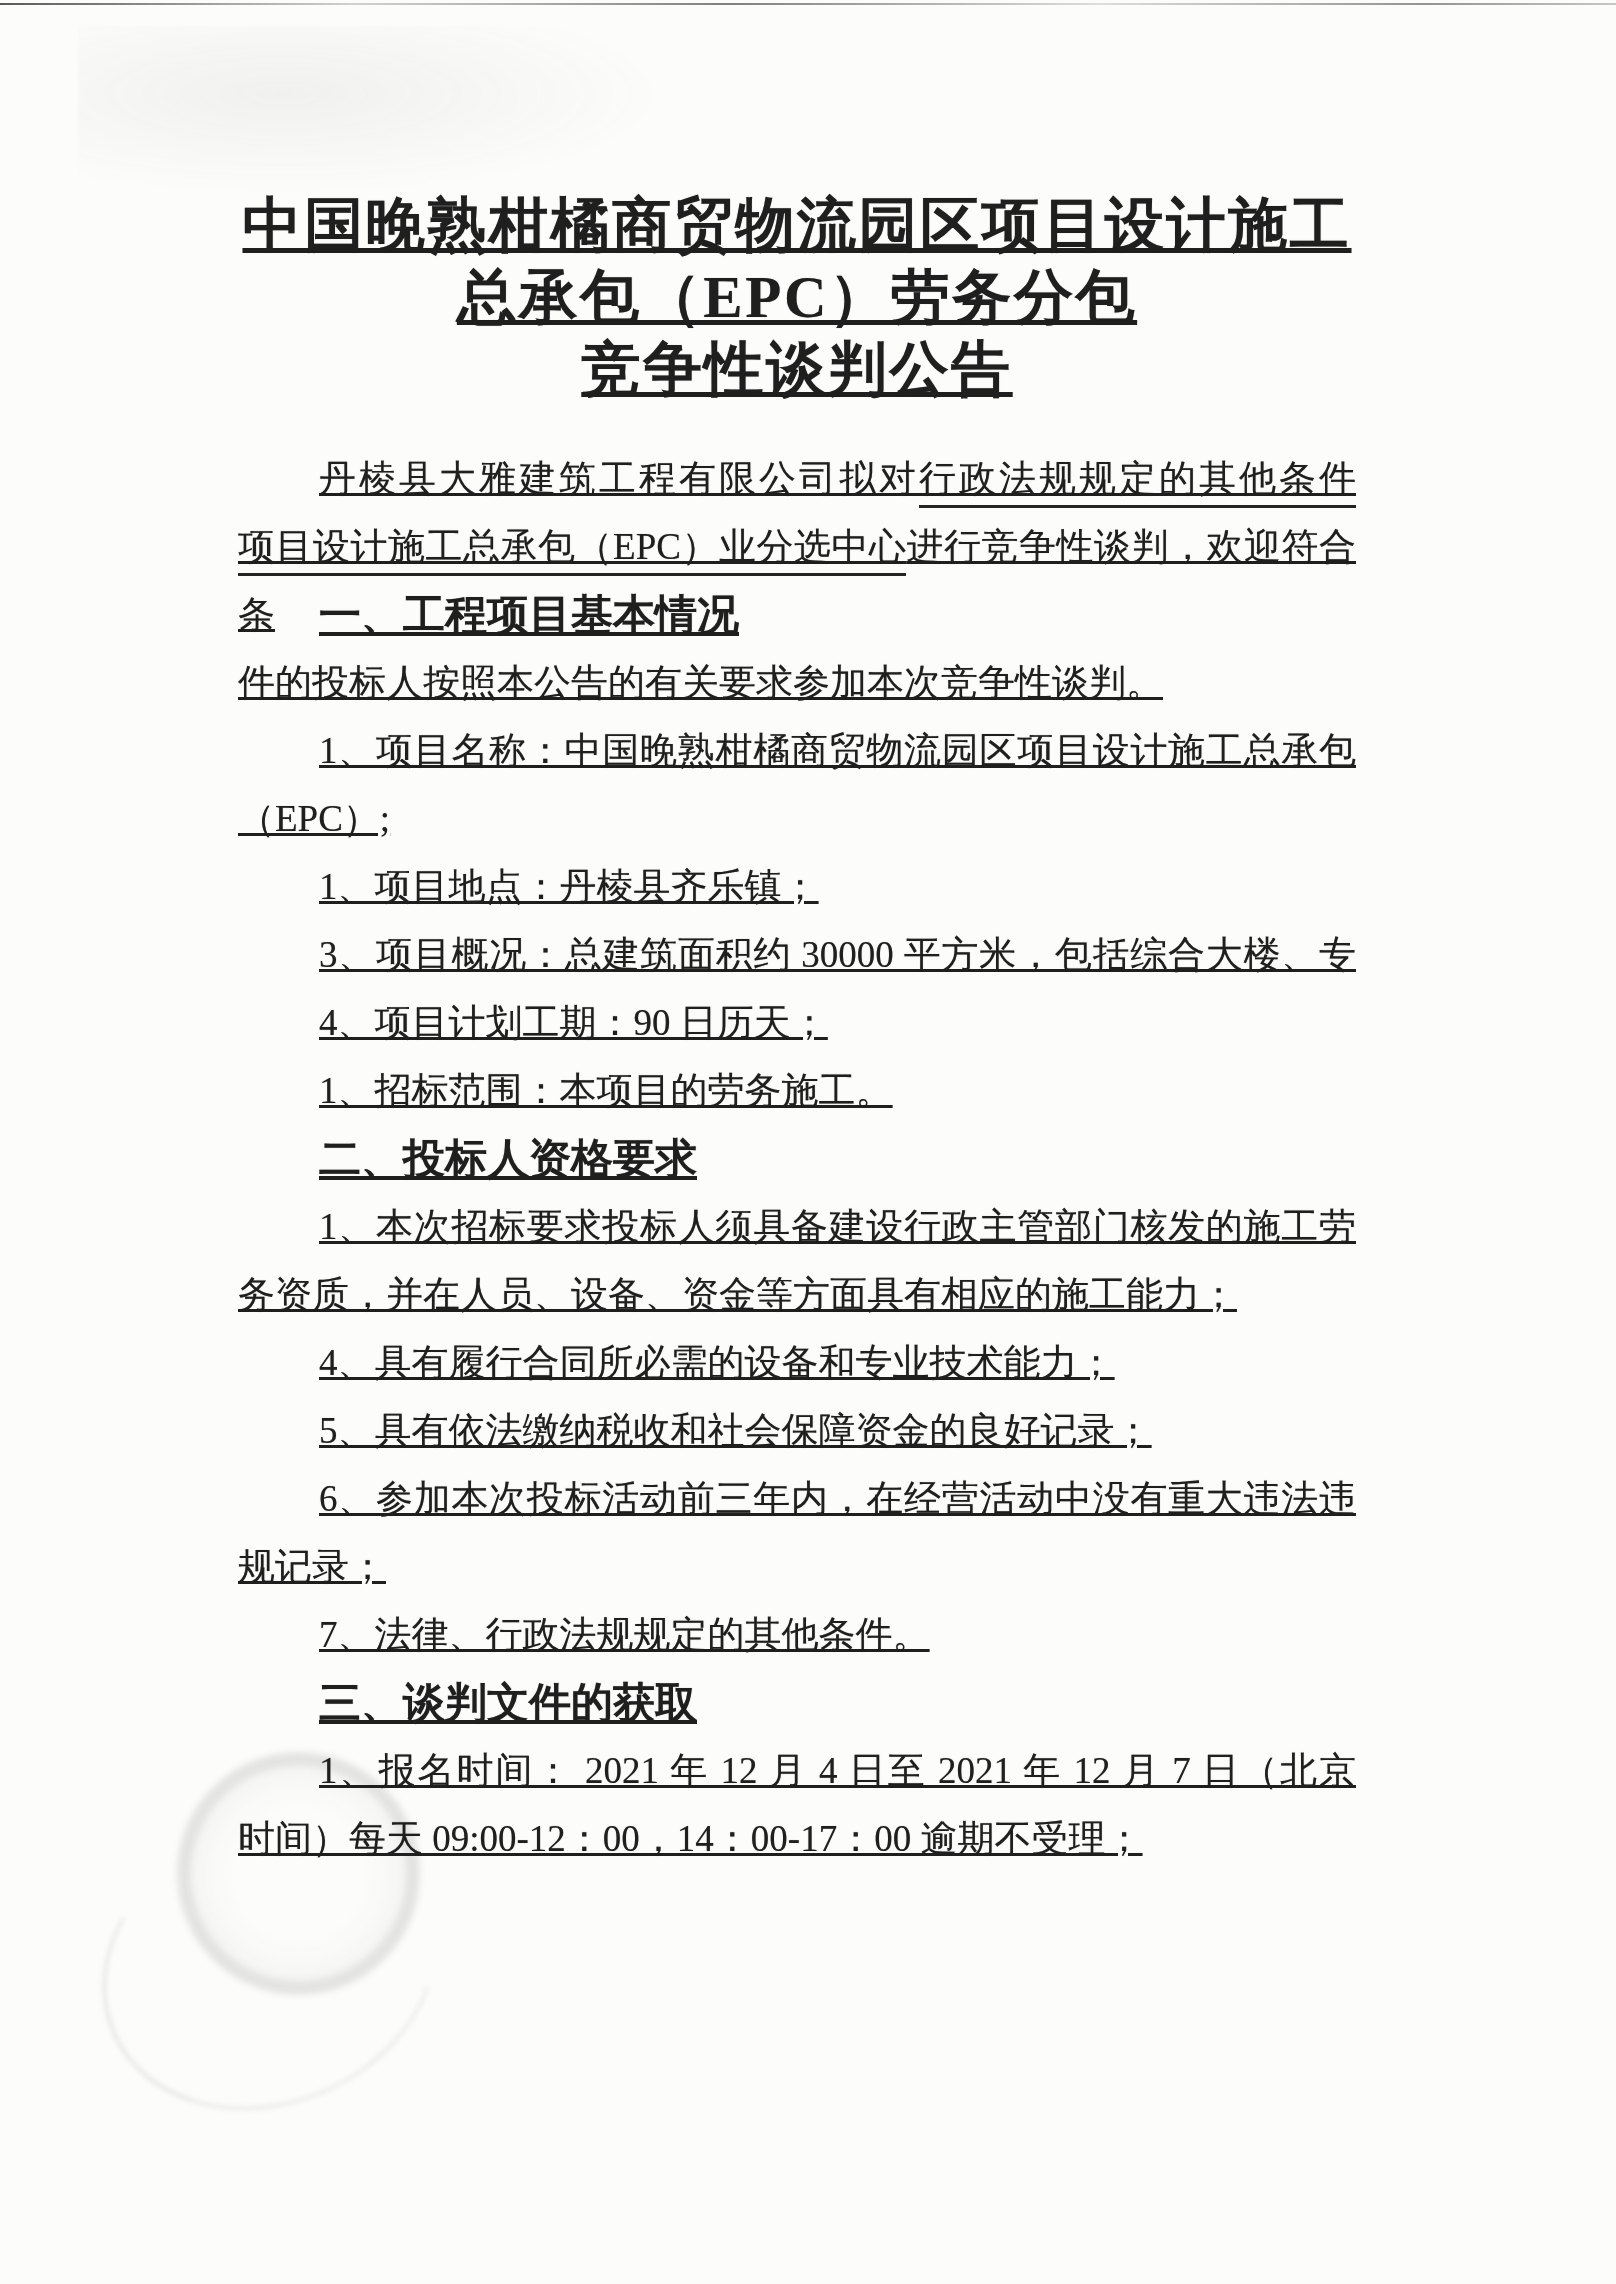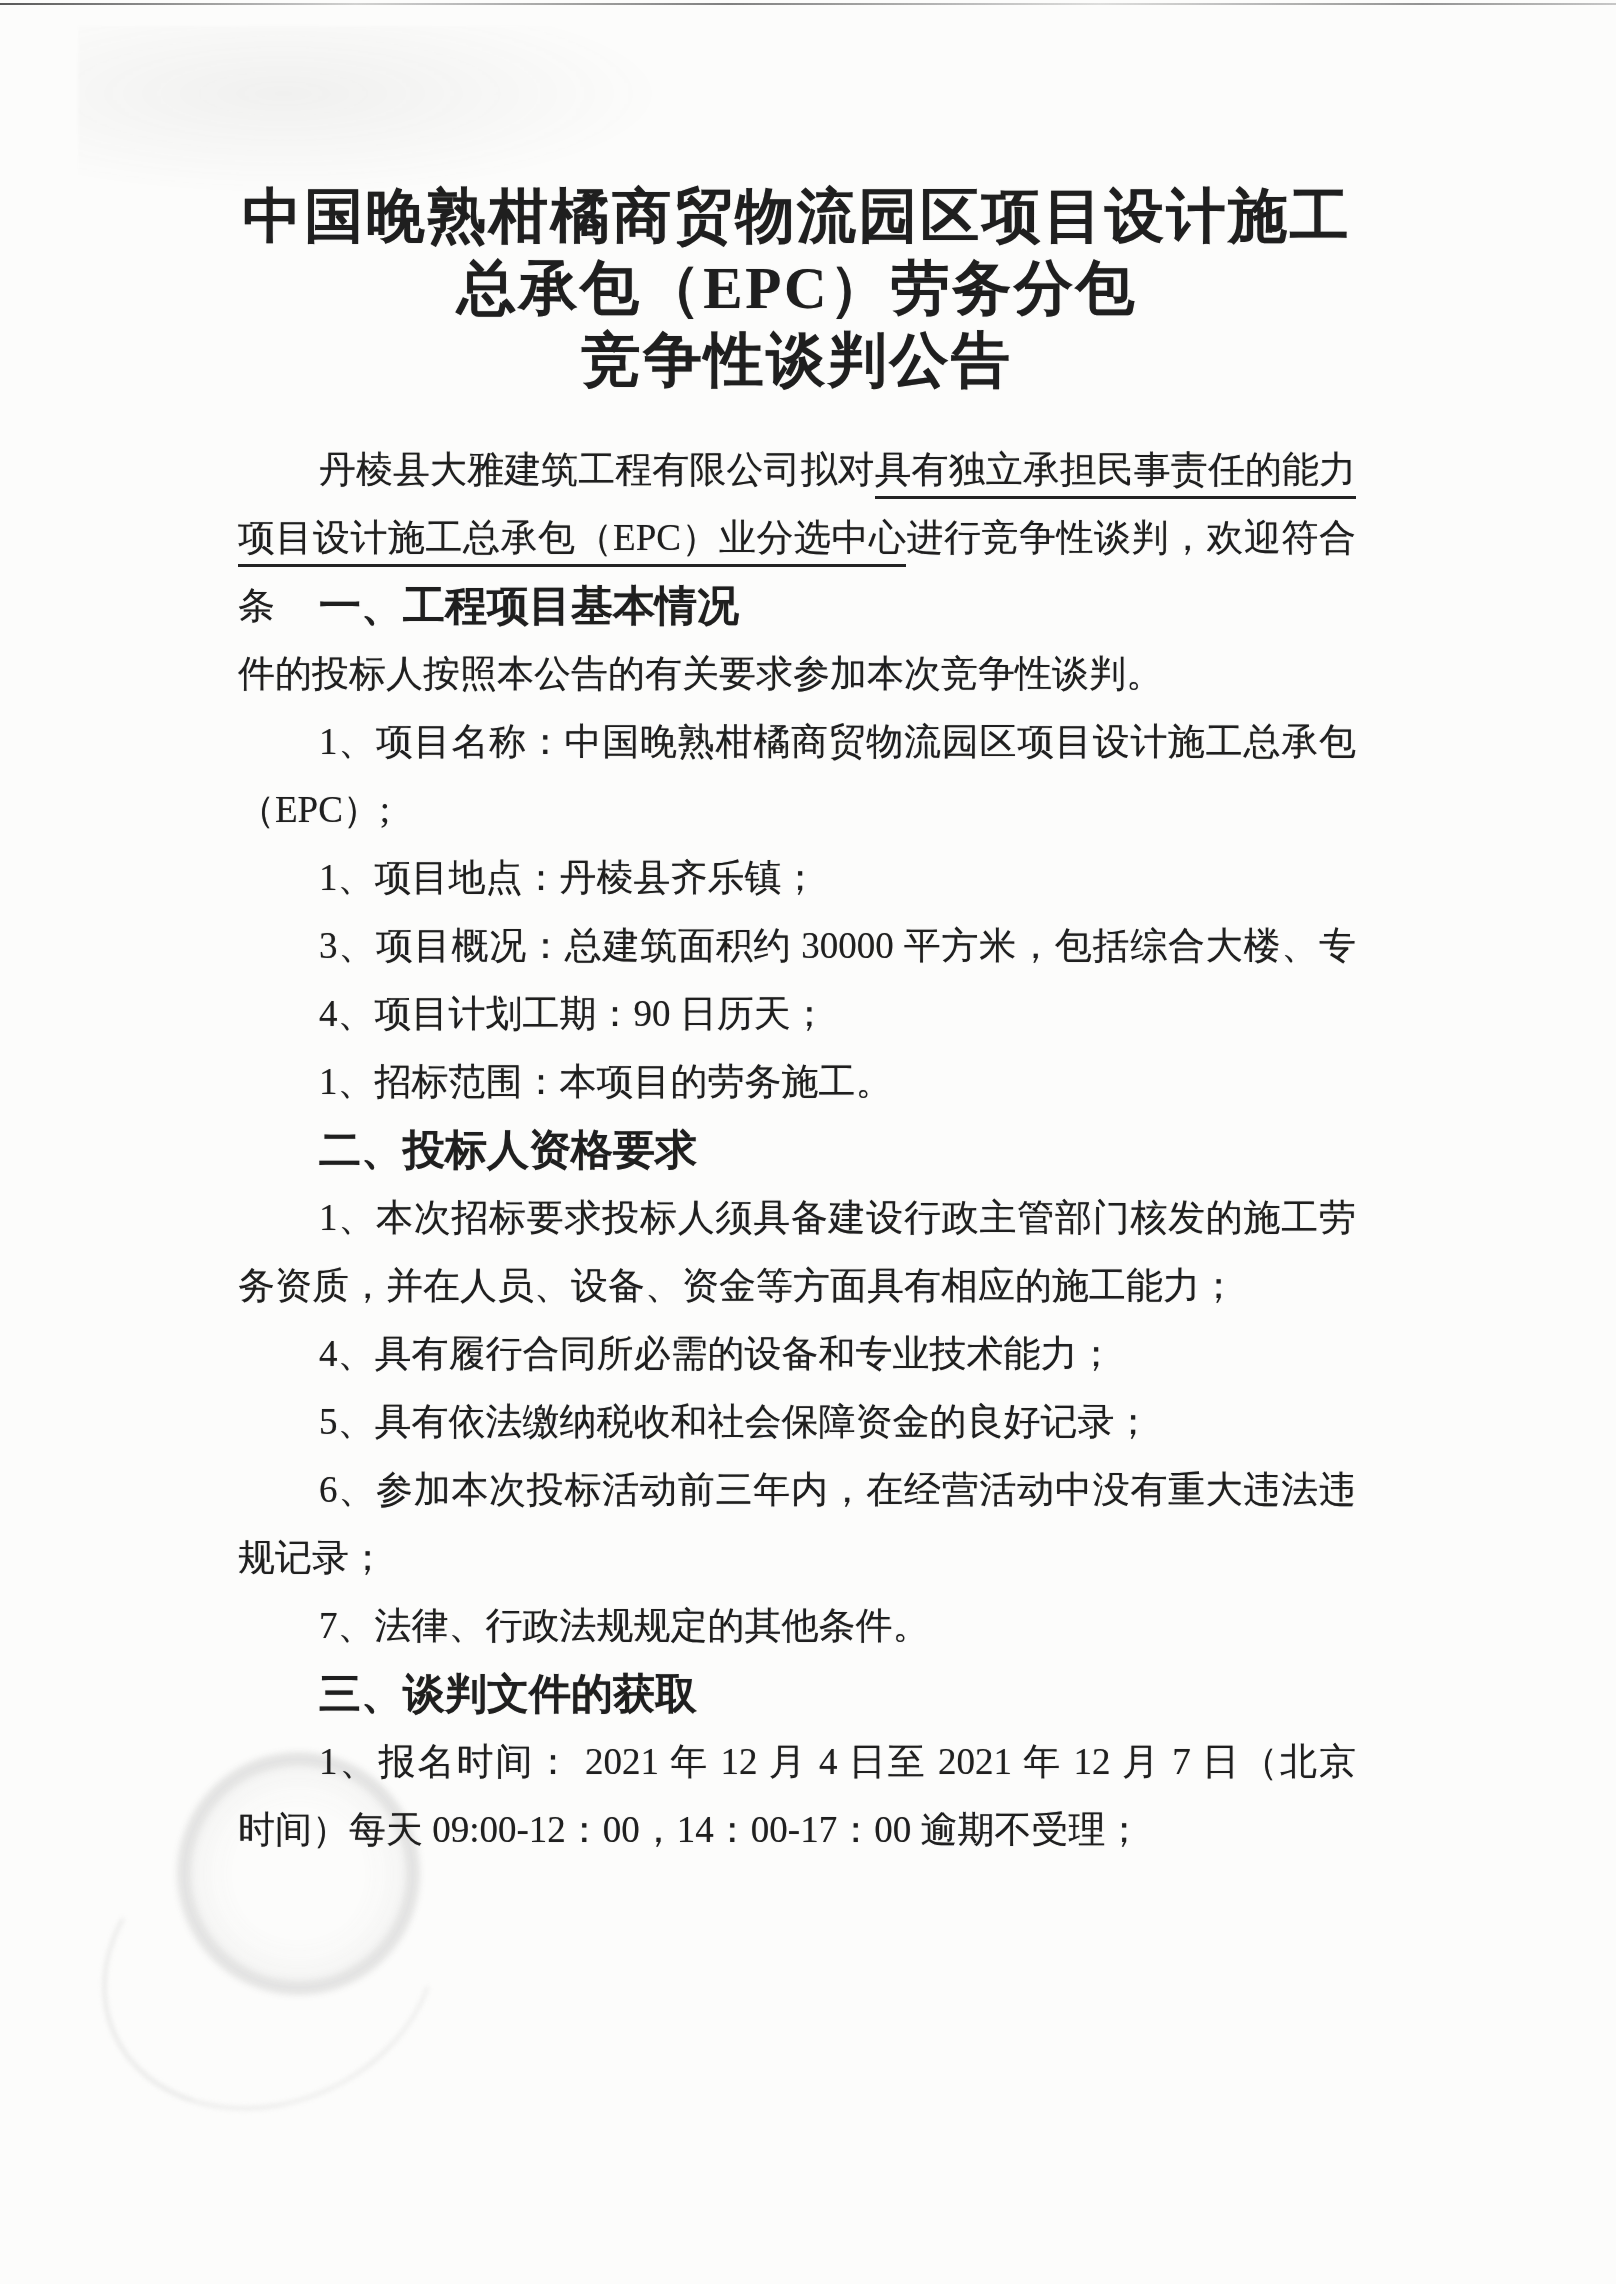--- a/index.html
+++ b/index.html
@@ -39,22 +39,23 @@
     position:absolute; left:98px; top:1825px; width:339px; height:274px;
     border-radius:50%;
     border:2.6px solid transparent;
     border-left:3.3px solid rgba(158,158,158,.28);
     border-bottom:3.3px solid rgba(158,158,158,.22);
     transform:rotate(-24deg);
     filter:blur(2.6px);
   }
   
   .content {
-    position:absolute; left:238px; top:180px; width:1118px;
+    position:absolute; left:238px; top:189px; width:1118px;
     text-shadow:0 0 0.8px rgba(30,30,30,.5);
+    text-decoration:underline;
   }
   .title-block { text-align:center; margin-bottom:40px; }
   .title-line {
     font-size:59px; font-weight:bold; line-height:72px;
     letter-spacing:2.6px; white-space:nowrap;
   }
   .ln { font-size:37px; line-height:68px; height:68px; }
   .ln.ind  { text-indent:81px; }
   .ln.fill { text-align:justify; text-align-last:justify; }
   .ln.tight{ letter-spacing:-1.3px; }
@@ -73,21 +74,21 @@
 
   <div class="content">
 
     <div class="title-block">
       <div class="title-line">中国晚熟柑橘商贸物流园区项目设计施工</div>
       <div class="title-line">总承包（EPC）劳务分包</div>
       <div class="title-line">竞争性谈判公告</div>
     </div>
 
     <div class="body-block">
-      <div class="ln ind fill"><span>丹棱县大雅建筑工程有限公司拟对</span><span class="u">具有独立承担民事责任的能力</span></div>
+      <div class="ln ind fill"><span>丹棱县大雅建筑工程有限公司拟对</span><span class="u">行政法规规定的其他条件</span></div>
       <div class="ln fill"><span class="u">项目设计施工总承包（EPC）业分选中心</span><span>进行竞争性谈判，欢迎符合条</span></div>
       <div class="ln ind bold"><span>一、工程项目基本情况</span></div>
 
       <div class="ln"><span>件的投标人按照本公告的有关要求参加本次竞争性谈判。</span></div>
       <div class="ln ind fill"><span>1、项目名称：中国晚熟柑橘商贸物流园区项目设计施工总承包</span></div>
       <div class="ln"><span>（EPC）;</span></div>
       <div class="ln ind"><span>1、项目地点：丹棱县齐乐镇；</span></div>
       <div class="ln ind fill"><span>3、项目概况：总建筑面积约 30000 平方米，包括综合大楼、专</span></div>
       <div class="ln ind"><span>4、项目计划工期：90 日历天；</span></div>
       <div class="ln ind"><span>1、招标范围：本项目的劳务施工。</span></div>

